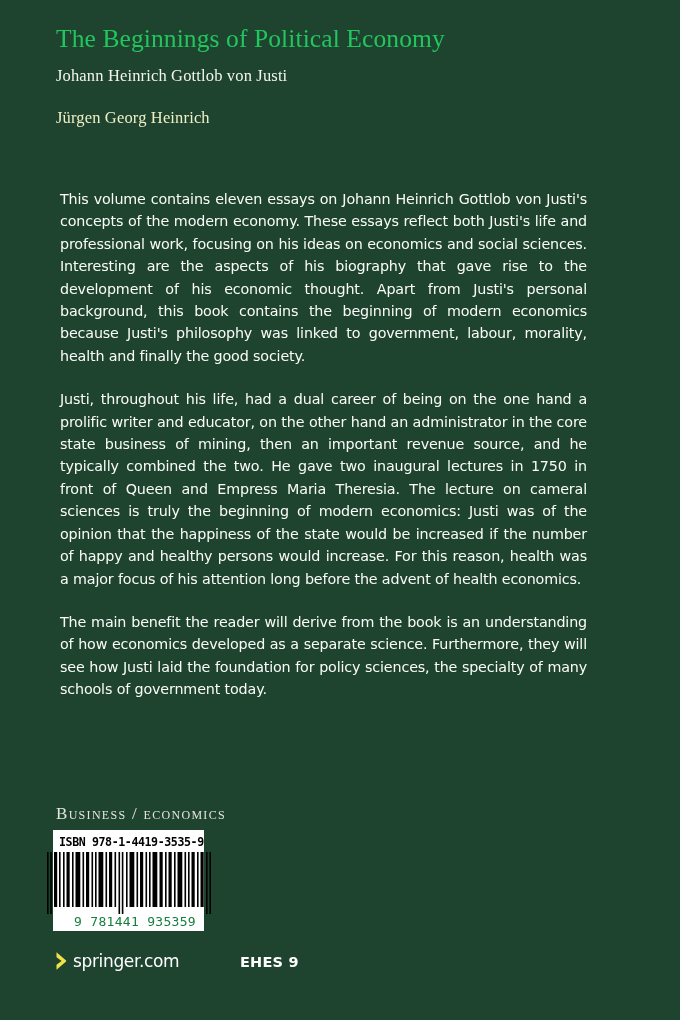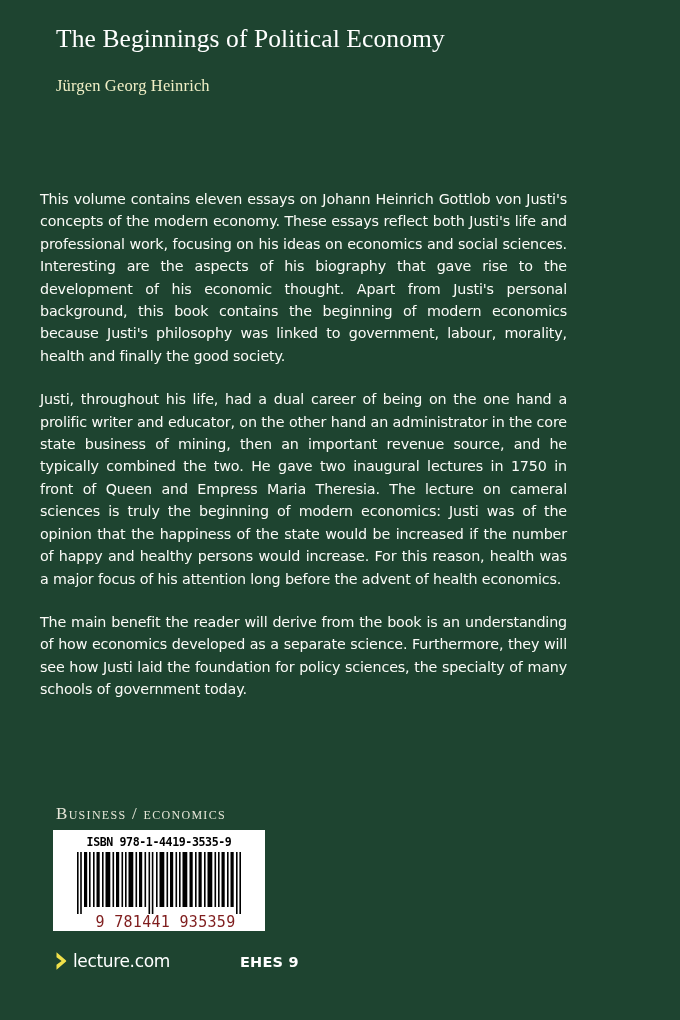--- a/index.html
+++ b/index.html
@@ -28,21 +28,21 @@
     position:absolute;
     left:56px;
     top:23px;
     width:580px;
   }
 
   .book-title {
     font-family:"Liberation Serif", serif;
     font-size:25.5px;
     line-height:32px;
-    color:#ffffff;
+    color:#22c55e;
     letter-spacing:0.1px;
     white-space:nowrap;
   }
 
   .book-subtitle {
     font-family:"Liberation Serif", serif;
     font-size:16.5px;
     line-height:22px;
     color:#f4f4ee;
     margin-top:10px;
@@ -54,21 +54,21 @@
     font-size:16.5px;
     line-height:22px;
     color:#f0efc6;
     margin-top:20px;
     letter-spacing:0.15px;
   }
 
   
   .blurb {
     position:absolute;
-    left:40px;
+    left:60px;
     top:188px;
     width:527px;
   }
 
   .blurb p {
     font-family:"DejaVu Sans", sans-serif;
     font-size:14.3px;
     line-height:22.4px;
     color:#fbfbf7;
     text-align:justify;
@@ -90,21 +90,21 @@
     font-variant:small-caps;
     text-transform:lowercase;
   }
   .category::first-letter { text-transform:uppercase; }
 
   
   .barcode-box {
     position:absolute;
     left:53px;
     top:830px;
-    width:212px;
+    width:151px;
     height:101px;
     background:#ffffff;
     padding:5px 6px 3px 6px;
     display:flex;
     flex-direction:column;
     align-items:center;
   }
 
   .isbn-text {
     font-family:"DejaVu Sans Mono", monospace;
@@ -122,22 +122,22 @@
     width:164px;
     height:62px;
     margin-top:3px;
     align-self:center;
     position:relative;
   }
   .bars svg { display:block; width:100%; height:100%; }
 
   .barcode-digits {
     font-family:"DejaVu Sans Mono", monospace;
-    font-size:15px;
-    color:#7f1d1d;
+    font-size:13px;
+    color:#15803d;
     letter-spacing:0.3px;
     line-height:14px;
     margin-top:1px;
     white-space:nowrap;
     margin-left:13px;
   }
 
   
   .springer {
     position:absolute;
@@ -176,20 +176,21 @@
     letter-spacing:0.2px;
   }
 </style>
 </head>
 <body>
 
 <div class="cover">
 
   <div class="title-block">
     <div class="book-title">The Beginnings of Political Economy</div>
+    <div class="book-subtitle">Johann Heinrich Gottlob von Justi</div>
     <div class="book-author">Jürgen Georg Heinrich</div>
   </div>
 
   <div class="blurb">
     <p>This volume contains eleven essays on Johann Heinrich Gottlob von Justi's concepts of the modern economy. These essays reflect both Justi's life and professional work, focusing on his ideas on economics and social sciences. Interesting are the aspects of his biography that gave rise to the development of his economic thought. Apart from Justi's personal background, this book contains the beginning of modern economics because Justi's philosophy was linked to government, labour, morality, health and finally the good society.</p>
     <p>Justi, throughout his life, had a dual career of being on the one hand a prolific writer and educator, on the other hand an administrator in the core state business of mining, then an important revenue source, and he typically combined the two. He gave two inaugural lectures in 1750 in front of Queen and Empress Maria Theresia. The lecture on cameral sciences is truly the beginning of modern economics: Justi was of the opinion that the happiness of the state would be increased if the number of happy and healthy persons would increase. For this reason, health was a major focus of his attention long before the advent of health economics.</p>
     <p>The main benefit the reader will derive from the book is an understanding of how economics developed as a separate science. Furthermore, they will see how Justi laid the foundation for policy sciences, the specialty of many schools of government today.</p>
   </div>
 
   <div class="category">Business / Economics</div>
@@ -243,18 +244,18 @@
 
     <div class="barcode-digits">9  781441  935359</div>
   </div>
 
   <div class="springer">
     <span class="springer-chevron">
       <svg width="13" height="20" viewBox="0 0 13 20" xmlns="http://www.w3.org/2000/svg">
         <path d="M1.5 1.2 L10.8 9.2 C11.4 9.7 11.4 10.3 10.8 10.8 L1.5 18.8 L1.5 13.8 L6.6 10.0 L1.5 6.2 Z" fill="#f0e04a"></path>
       </svg>
     </span>
-    <span class="springer-word">lecture.com</span>
+    <span class="springer-word">springer.com</span>
   </div>
 
   <div class="series-code">EHES 9</div>
 
 </div>
 
 </body></html>

